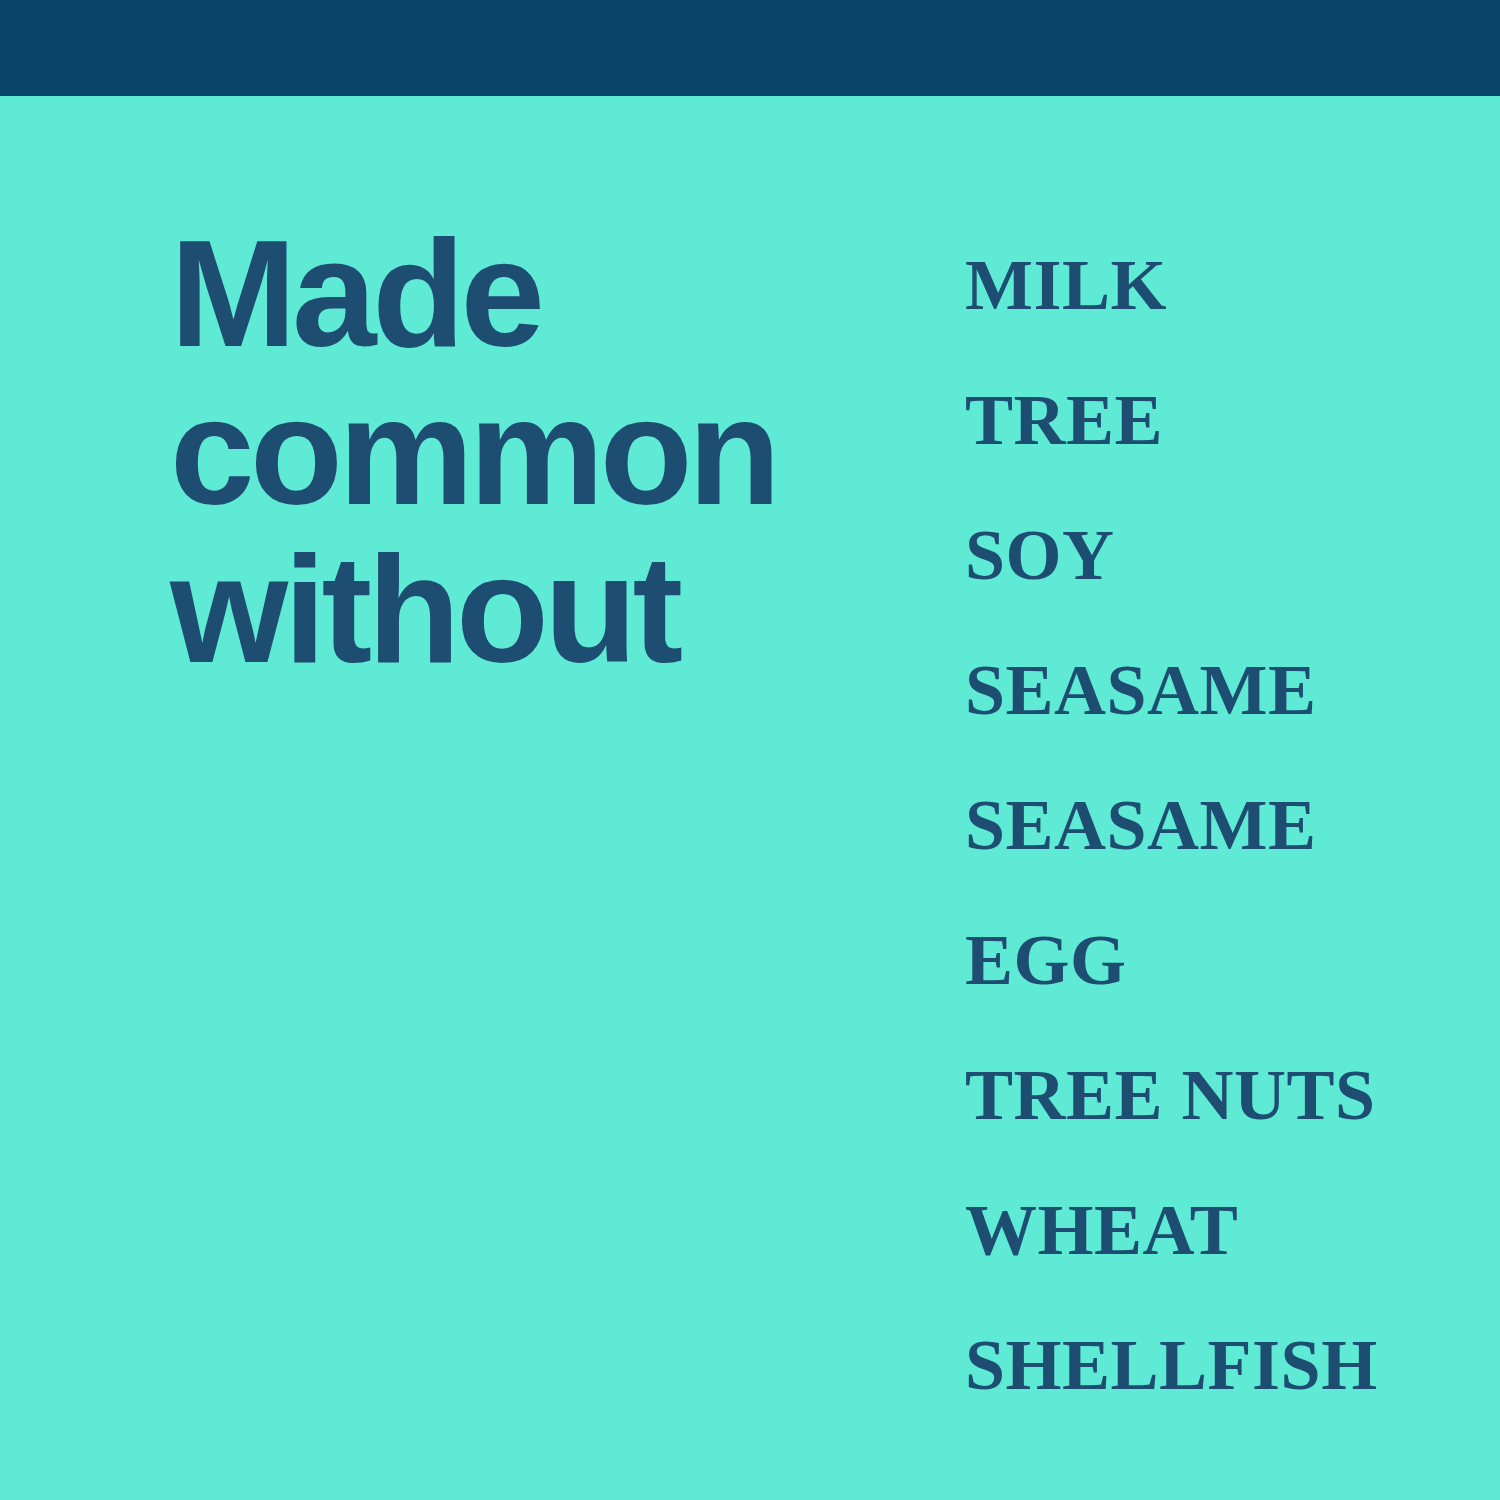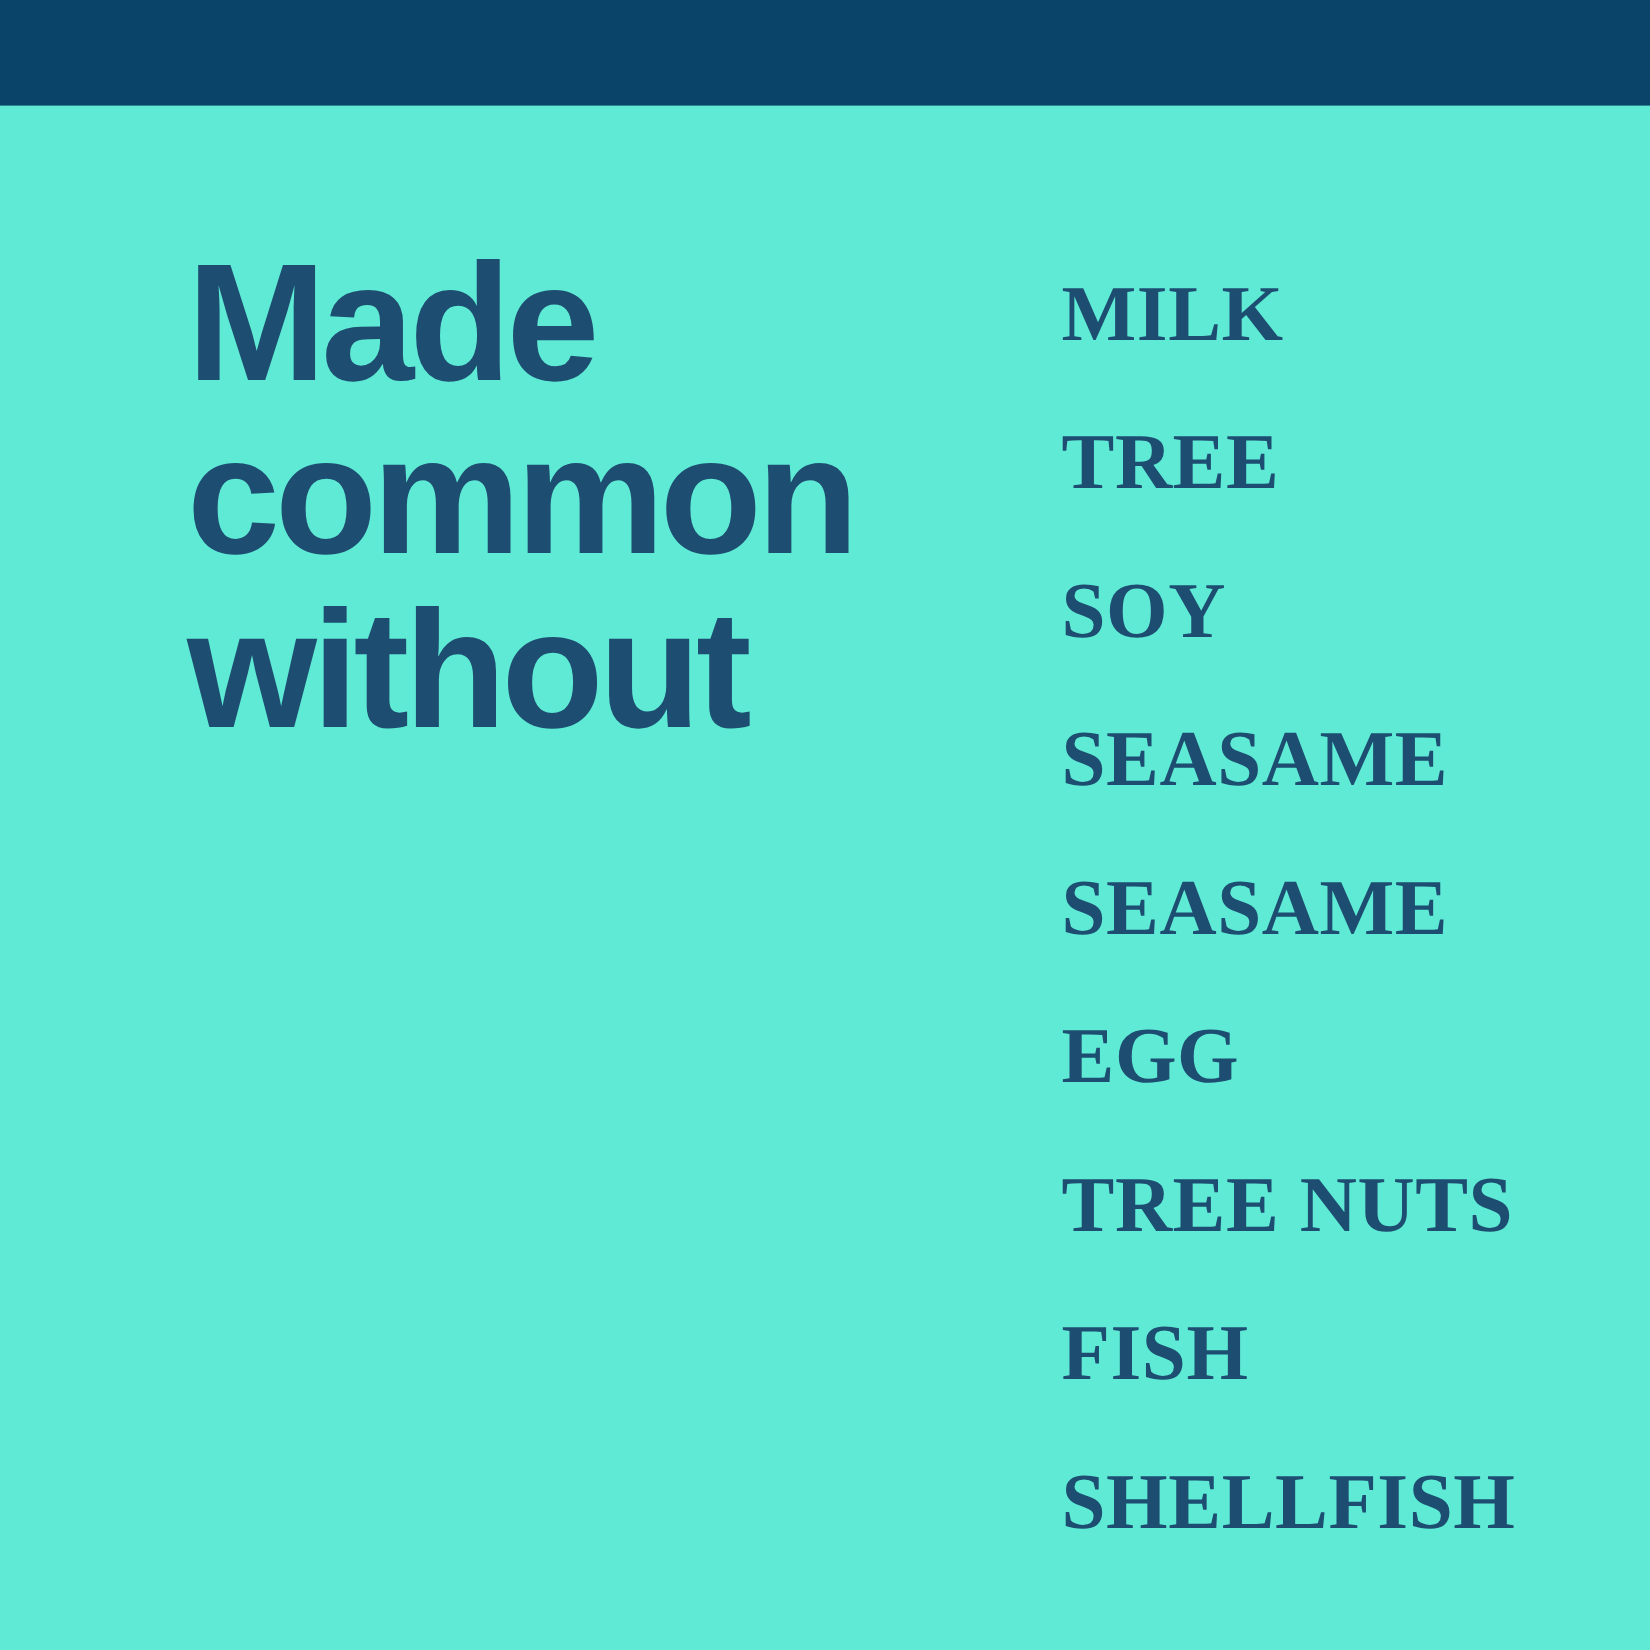--- a/index.html
+++ b/index.html
@@ -91,18 +91,18 @@
   </div>
 
   <div id="allergen-list">
     <span class="allergen-item">MILK</span>
     <span class="allergen-item">TREE</span>
     <span class="allergen-item">SOY</span>
     <span class="allergen-item">SEASAME</span>
     <span class="allergen-item">SEASAME</span>
     <span class="allergen-item">EGG</span>
     <span class="allergen-item">TREE NUTS</span>
-    <span class="allergen-item">FISH</span>
+    <span class="allergen-item">WHEAT</span>
     <span class="allergen-item">SHELLFISH</span>
   </div>
 
 
 </div>
 
 </body></html>

